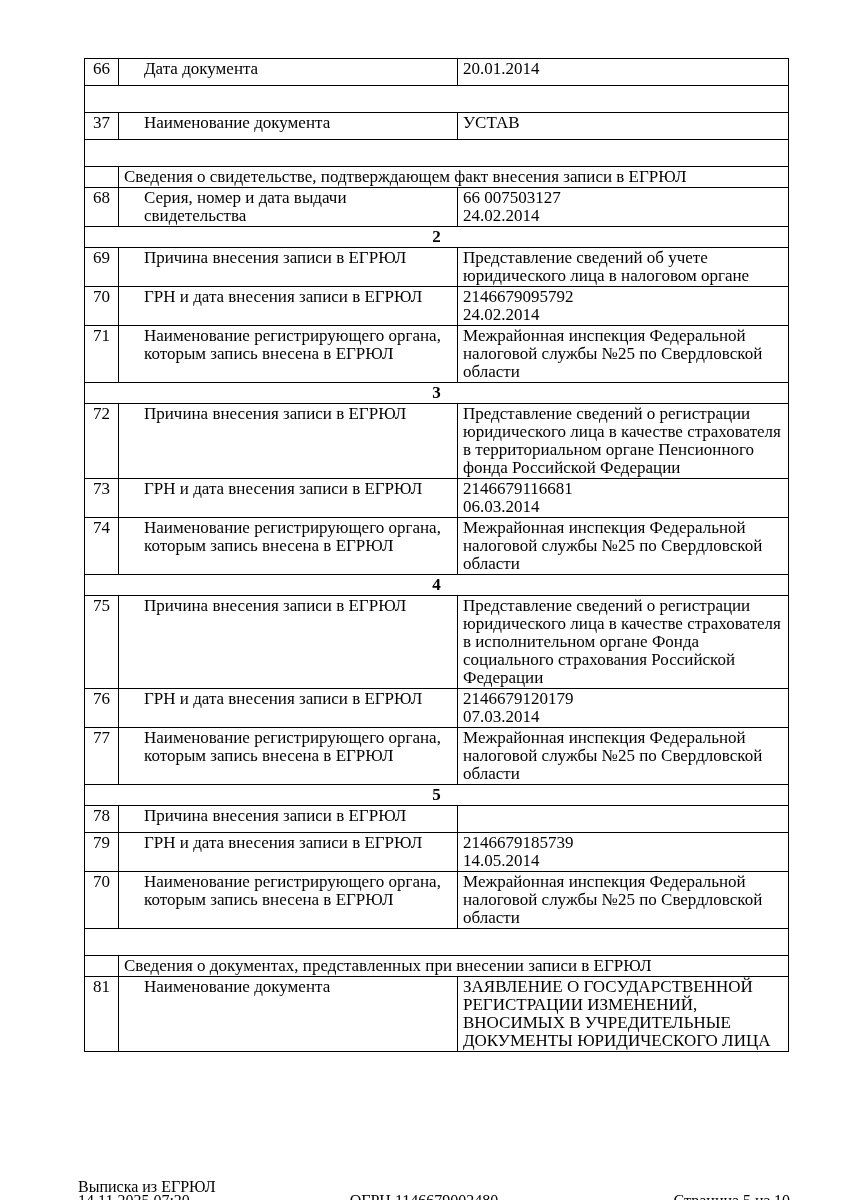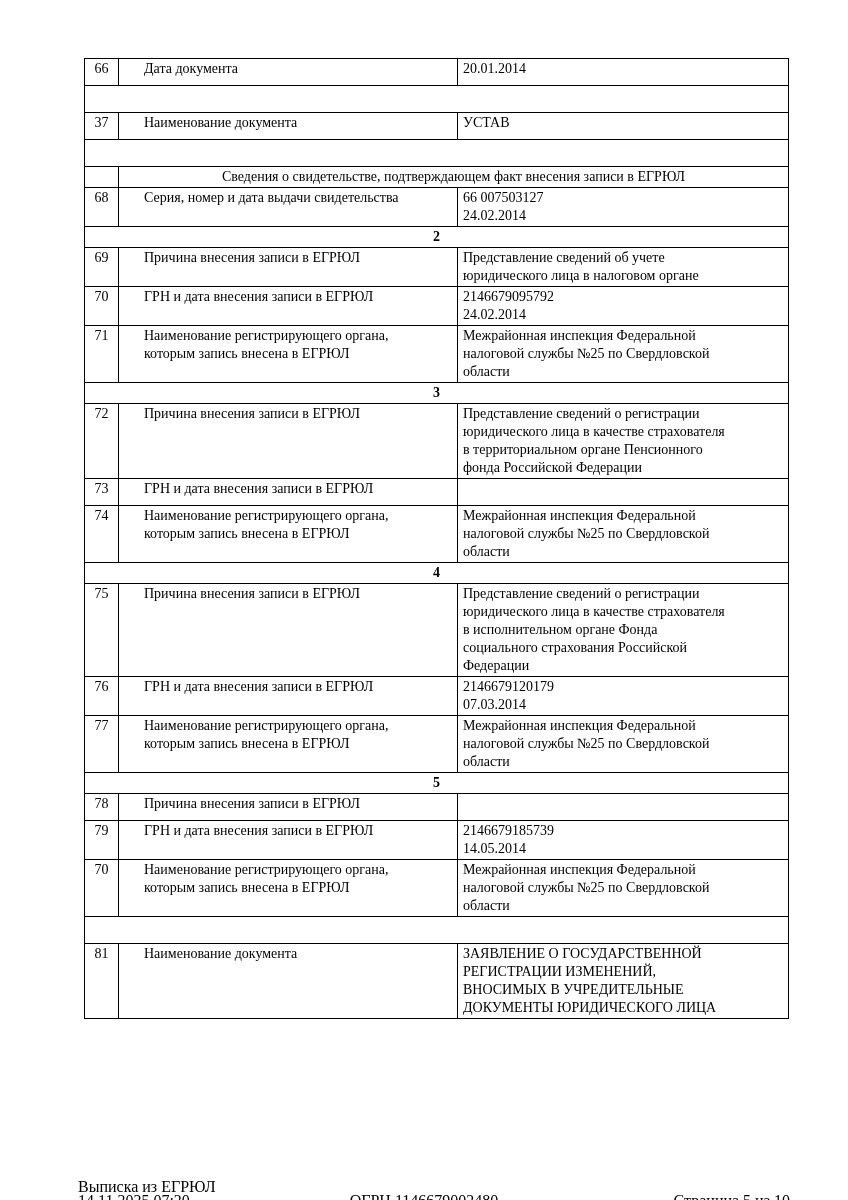--- a/index.html
+++ b/index.html
@@ -37,39 +37,38 @@
     display: block;
   }
   .trow.gap {
     height: 26px;
   }
   .trow.data {
     min-height: 26px;
   }
   .cell {
     padding: 1px 5px;
-    font-size: 14px;
+    font-size: 17px;
     line-height: 18px;
     white-space: pre-line;
   }
   .cell.num {
     text-align: center;
     padding: 1px 1px;
     border-right: 1px solid #000000;
   }
   .cell.label {
     border-right: 1px solid #000000;
     margin-left: 20px;
   }
   .cell.snum {
     font-weight: bold;
     text-align: center;
   }
   .trow.header.center .cell.htext {
-    text-align: center;
   }
   .trow.header.left .cell.htext {
     text-align: left;
   }
   .page-footer {
     position: absolute;
     left: 78px;
     top: 1180px;
     width: 712px;
     height: 32px;
@@ -151,20 +150,22 @@
       <div class="cell num">72</div>
       <div class="cell label">Причина внесения записи в ЕГРЮЛ</div>
       <div class="cell value">Представление сведений о регистрации
 юридического лица в качестве страхователя
 в территориальном органе Пенсионного
 фонда Российской Федерации</div>
     </div>
     <div class="trow data">
       <div class="cell num">73</div>
       <div class="cell label">ГРН и дата внесения записи в ЕГРЮЛ</div>
+      <div class="cell value">2146679116681
+06.03.2014</div>
     </div>
     <div class="trow data">
       <div class="cell num">74</div>
       <div class="cell label">Наименование регистрирующего органа,
 которым запись внесена в ЕГРЮЛ</div>
       <div class="cell value">Межрайонная инспекция Федеральной
 налоговой службы №25 по Свердловской
 области</div>
     </div>
     <div class="trow section">
@@ -208,20 +209,24 @@
     </div>
     <div class="trow data">
       <div class="cell num">70</div>
       <div class="cell label">Наименование регистрирующего органа,
 которым запись внесена в ЕГРЮЛ</div>
       <div class="cell value">Межрайонная инспекция Федеральной
 налоговой службы №25 по Свердловской
 области</div>
     </div>
     <div class="trow gap"></div>
+    <div class="trow header left">
+      <div class="cell num"></div>
+      <div class="cell htext">Сведения о документах, представленных при внесении записи в ЕГРЮЛ</div>
+    </div>
     <div class="trow data">
       <div class="cell num">81</div>
       <div class="cell label">Наименование документа</div>
       <div class="cell value">ЗАЯВЛЕНИЕ О ГОСУДАРСТВЕННОЙ
 РЕГИСТРАЦИИ ИЗМЕНЕНИЙ,
 ВНОСИМЫХ В УЧРЕДИТЕЛЬНЫЕ
 ДОКУМЕНТЫ ЮРИДИЧЕСКОГО ЛИЦА</div>
     </div>
   </div>
 

